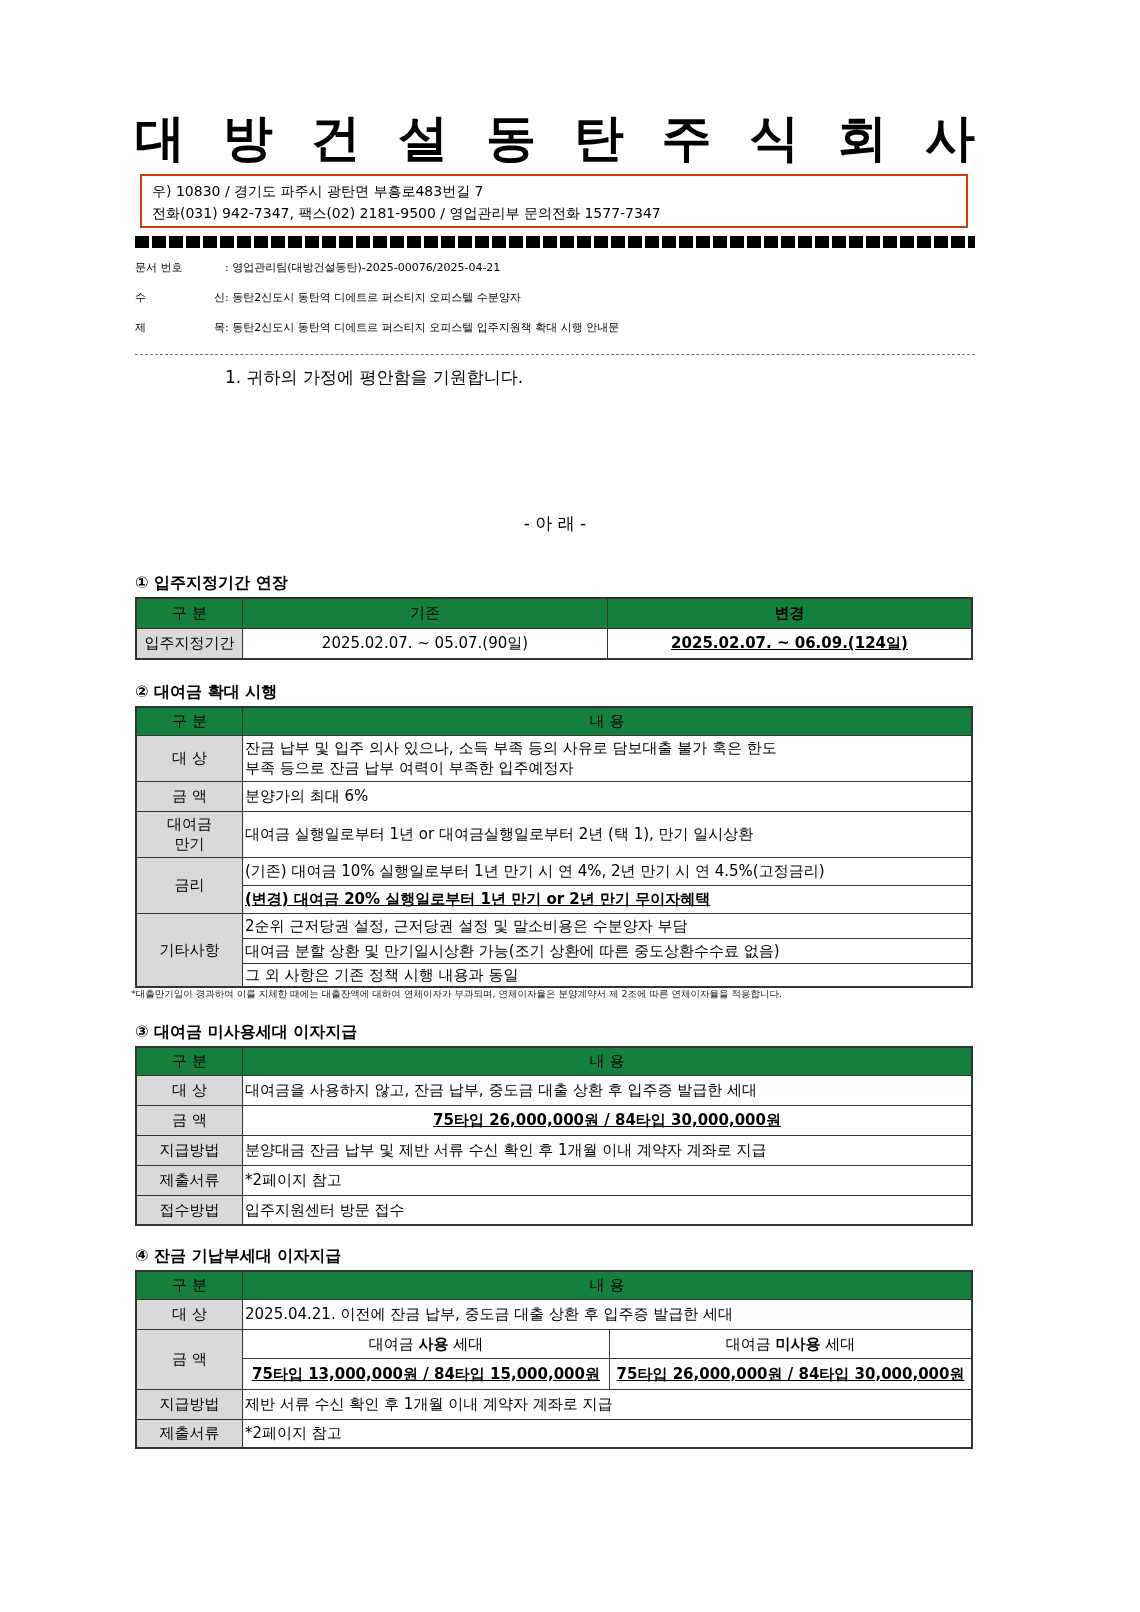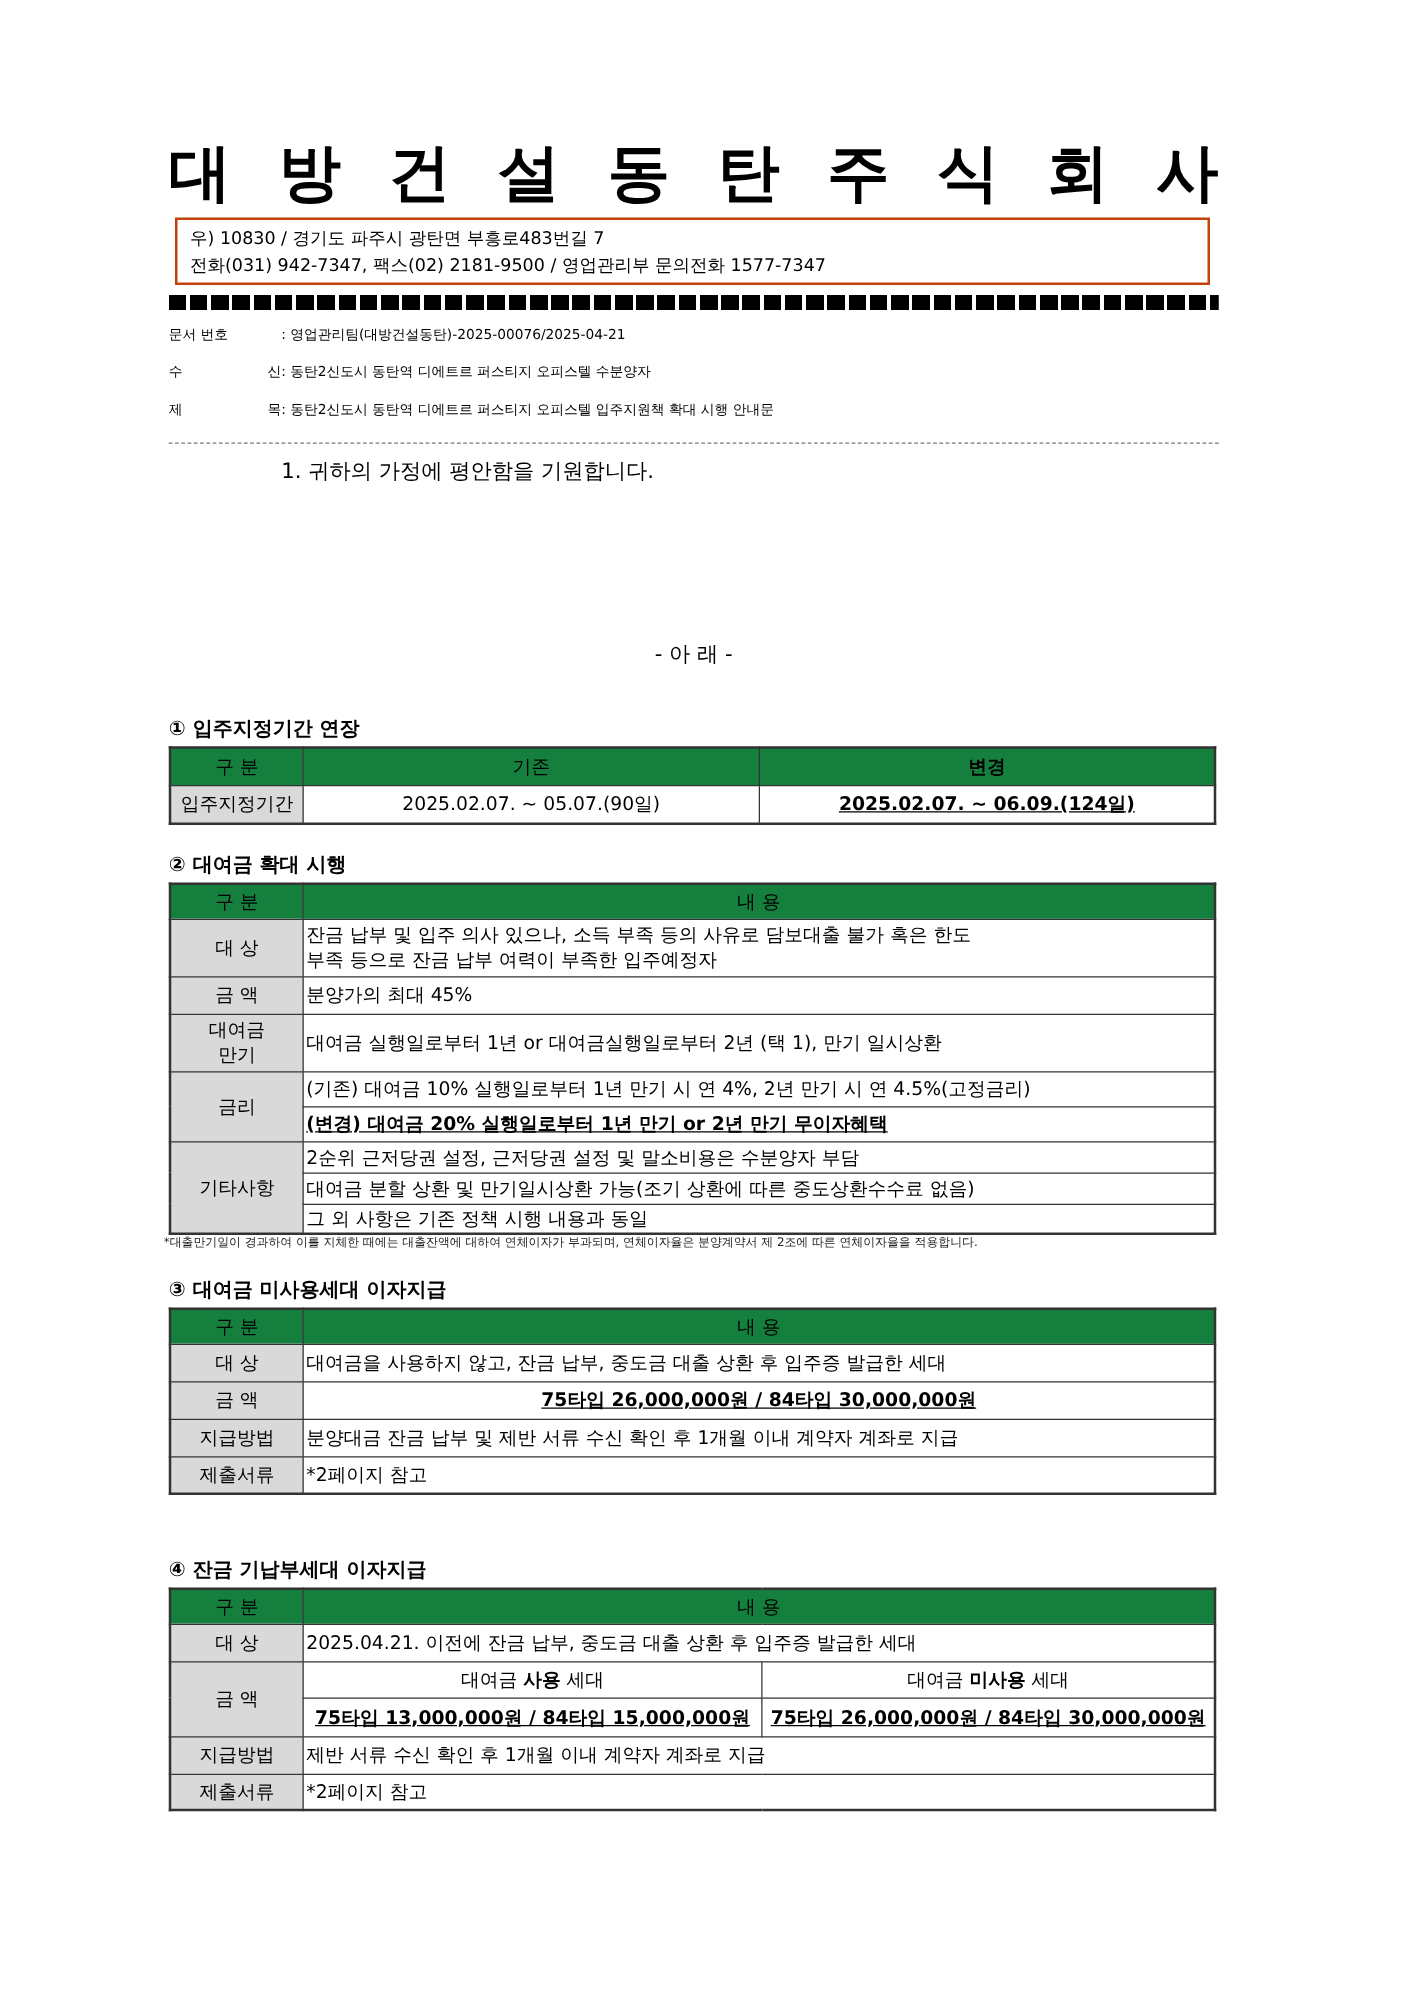--- a/index.html
+++ b/index.html
@@ -112,21 +112,21 @@
     </tr>
     <tr style="height:46px;">
       <td class="lab">대 상</td>
       <td>
         <div>잔금 납부 및 입주 의사 있으나, 소득 부족 등의 사유로 담보대출 불가 혹은 한도</div>
         <div>부족 등으로 잔금 납부 여력이 부족한 입주예정자</div>
       </td>
     </tr>
     <tr style="height:30px;">
       <td class="lab">금 액</td>
-      <td>분양가의 최대 45%</td>
+      <td>분양가의 최대 6%</td>
     </tr>
     <tr style="height:46px;">
       <td class="lab">
         <div>대여금</div>
         <div>만기</div>
       </td>
       <td>대여금 실행일로부터 1년 or 대여금실행일로부터 2년 (택 1), 만기 일시상환</td>
     </tr>
     <tr style="height:28px;">
       <td class="lab" rowspan="2">금리</td>
@@ -165,20 +165,24 @@
       <td class="c b u">75타입  26,000,000원  /  84타입  30,000,000원</td>
     </tr>
     <tr style="height:30px;">
       <td class="lab">지급방법</td>
       <td>분양대금 잔금 납부 및 제반 서류 수신 확인 후 1개월 이내 계약자 계좌로 지급</td>
     </tr>
     <tr style="height:30px;">
       <td class="lab">제출서류</td>
       <td>*2페이지 참고</td>
     </tr>
+    <tr style="height:30px;">
+      <td class="lab">접수방법</td>
+      <td>입주지원센터 방문 접수</td>
+    </tr>
   </tbody>
     </table>
 
   <div class="section-title" style="top:1245px;">④ 잔금 기납부세대 이자지급</div>
   <table class="doc" style="top:1270px;">
     <tbody>
         <tr style="height:28px;">
       <td class="hd" style="width:101px;">구 분</td>
       <td class="hd" colspan="2">내 용</td>
     </tr>

